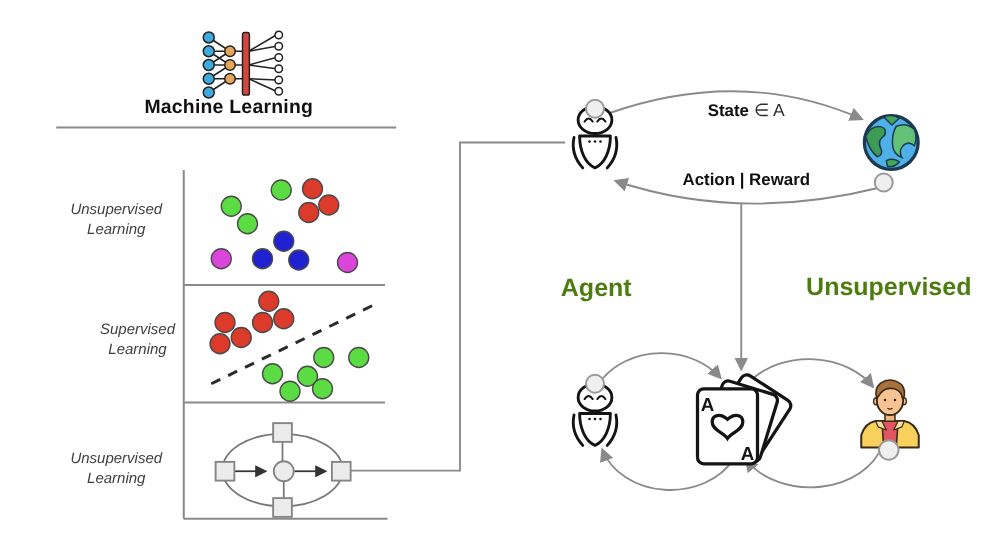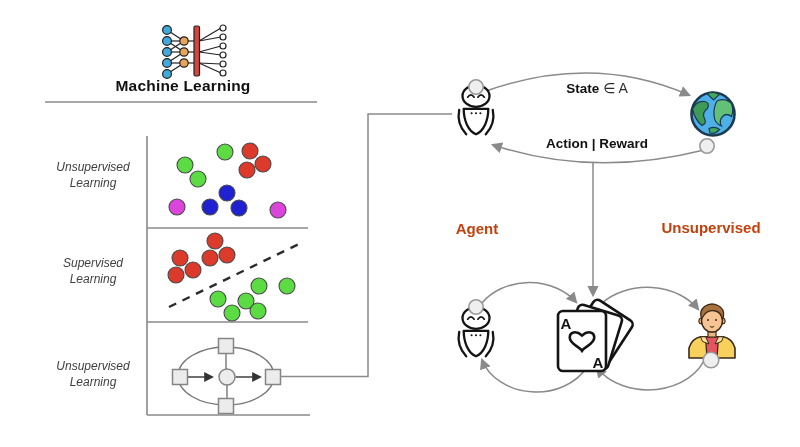--- a/index.html
+++ b/index.html
@@ -4,21 +4,21 @@
 <style>
   html,body{margin:0;padding:0;background:#fff;}
   .canvas{position:relative;width:800px;height:447px;background:#ffffff;overflow:hidden;
           font-family:"Liberation Sans","DejaVu Sans",sans-serif;color:#111;}
   svg.layer{position:absolute;left:0;top:0;}
   .lbl{position:absolute;text-align:center;}
   .title{font-weight:bold;font-size:15.5px;letter-spacing:.2px;}
   .rowlbl{font-style:italic;font-size:12px;line-height:1.32;color:#404040;}
   .looplbl{font-size:13.5px;font-weight:bold;color:#111;}
   .looplbl .regular{font-weight:400;color:#2e2e2e;margin-left:4px;font-size:14px;}
-  .seclbl{font-weight:bold;font-size:15px;color:#c2410c;}
+  .seclbl{font-weight:bold;font-size:20px;color:#4d7c0f;}
 </style>
 </head>
 <body>
 
 <div class="canvas">
 
 <svg class="layer" width="800" height="447" viewBox="0 0 800 447">
   <defs>
     <marker id="ar-g" viewBox="0 0 10 10" refX="8" refY="5" markerWidth="7.5" markerHeight="7.5" orient="auto-start-reverse">
       <path d="M0 0 L10 5 L0 10 z" fill="#8a8a8a"></path>
@@ -195,21 +195,21 @@
     <circle cx="711" cy="360" r="7.8"></circle>
   </g>
 </svg>
 
 <div class="lbl title" style="left:101px;top:77px;width:164px;">Machine Learning</div>
 
 <div class="lbl rowlbl" style="left:33px;top:160px;width:120px;">
   <div>Unsupervised</div>
   <div>Learning</div>
 </div>
-<div class="lbl rowlbl" style="left:33px;top:256px;width:120px;">
+<div class="lbl rowlbl" style="left:50px;top:256px;width:120px;">
   <div>Supervised</div>
   <div>Learning</div>
 </div>
 <div class="lbl rowlbl" style="left:33px;top:359px;width:120px;">
   <div>Unsupervised</div>
   <div>Learning</div>
 </div>
 
 <div class="lbl looplbl" style="left:527px;top:80px;width:140px;">
   <span>State</span><span class="regular">∈ A</span>

